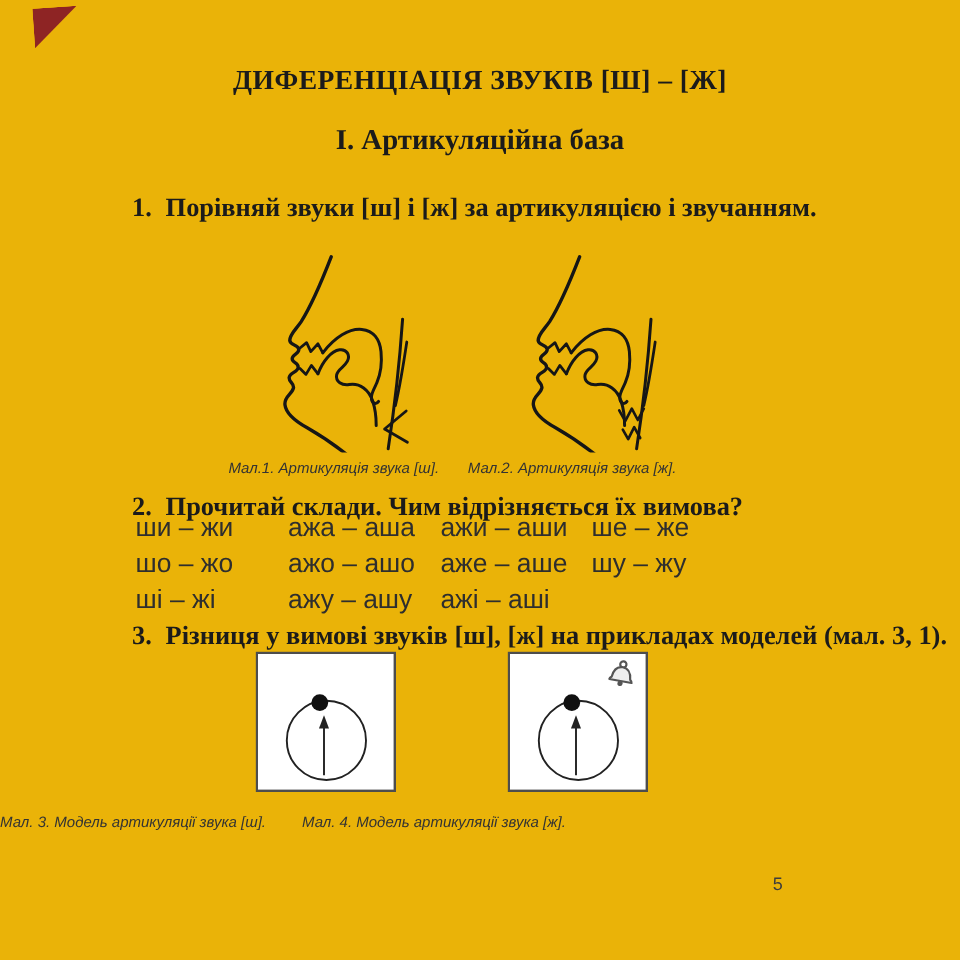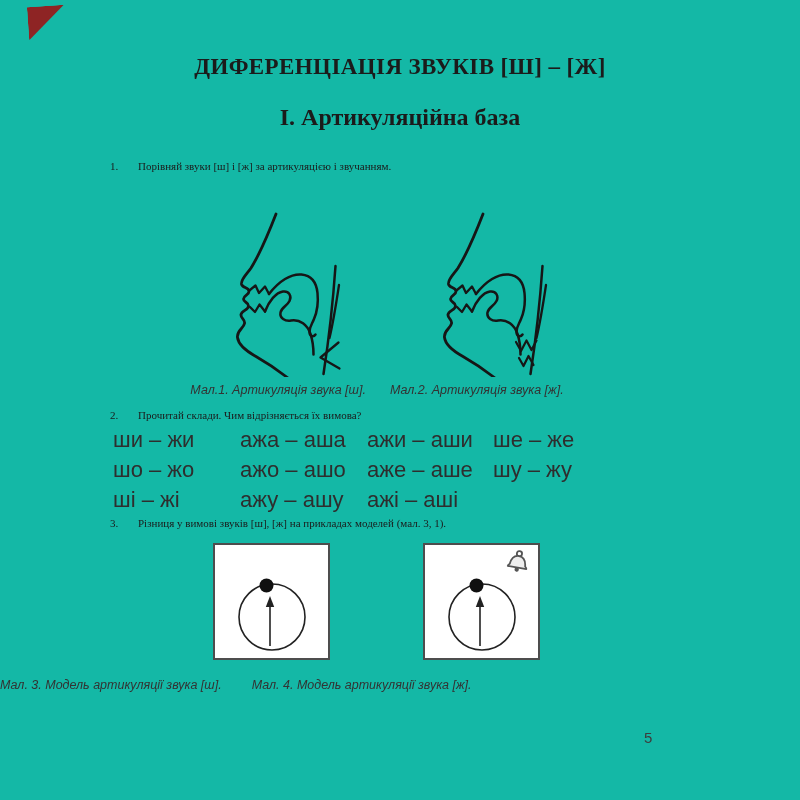--- a/index.html
+++ b/index.html
@@ -1,38 +1,38 @@
 <!DOCTYPE html>
 <html><head>
 <meta charset="utf-8">
 <style>
   html,body{margin:0;padding:0;}
   body{
     width:800px;height:800px;background:#ffffff;
     font-family:"Liberation Serif", serif;color:#1b1b1b;
     -webkit-font-smoothing:antialiased;
   }
-  .page{position:relative;width:800px;height:800px;overflow:hidden;background:#14b8a6;}
+  .page{position:relative;width:800px;height:800px;overflow:hidden;background:#eab308;}
 
   .corner{
     position:absolute;left:28px;top:6px;width:37px;height:33px;
     clip-path:polygon(0 0,100% 0,0 100%);
     transform:rotate(-4deg);
   }
 
   .title{
     position:absolute;top:54px;left:0;width:100%;text-align:center;
     font-size:23px;font-weight:bold;letter-spacing:.4px;
   }
   .section{
     position:absolute;top:104px;left:0;width:100%;text-align:center;
     font-size:24px;font-weight:bold;
   }
 
-  .task-head{position:absolute;left:110px;font-size:11px;font-weight:normal;white-space:nowrap;}
+  .task-head{position:absolute;left:110px;font-size:22px;font-weight:bold;white-space:nowrap;}
   .task-head .num{display:inline-block;width:28px;}
   .t1{top:160px;}
   .t2{top:409px;}
   .t3{top:517px;}
   .question{
     position:absolute;left:138px;top:183px;font-size:16.5px;font-weight:normal;white-space:nowrap;
   }
 
   .fig{position:absolute;top:211px;}
   .fig1{left:222px;}

